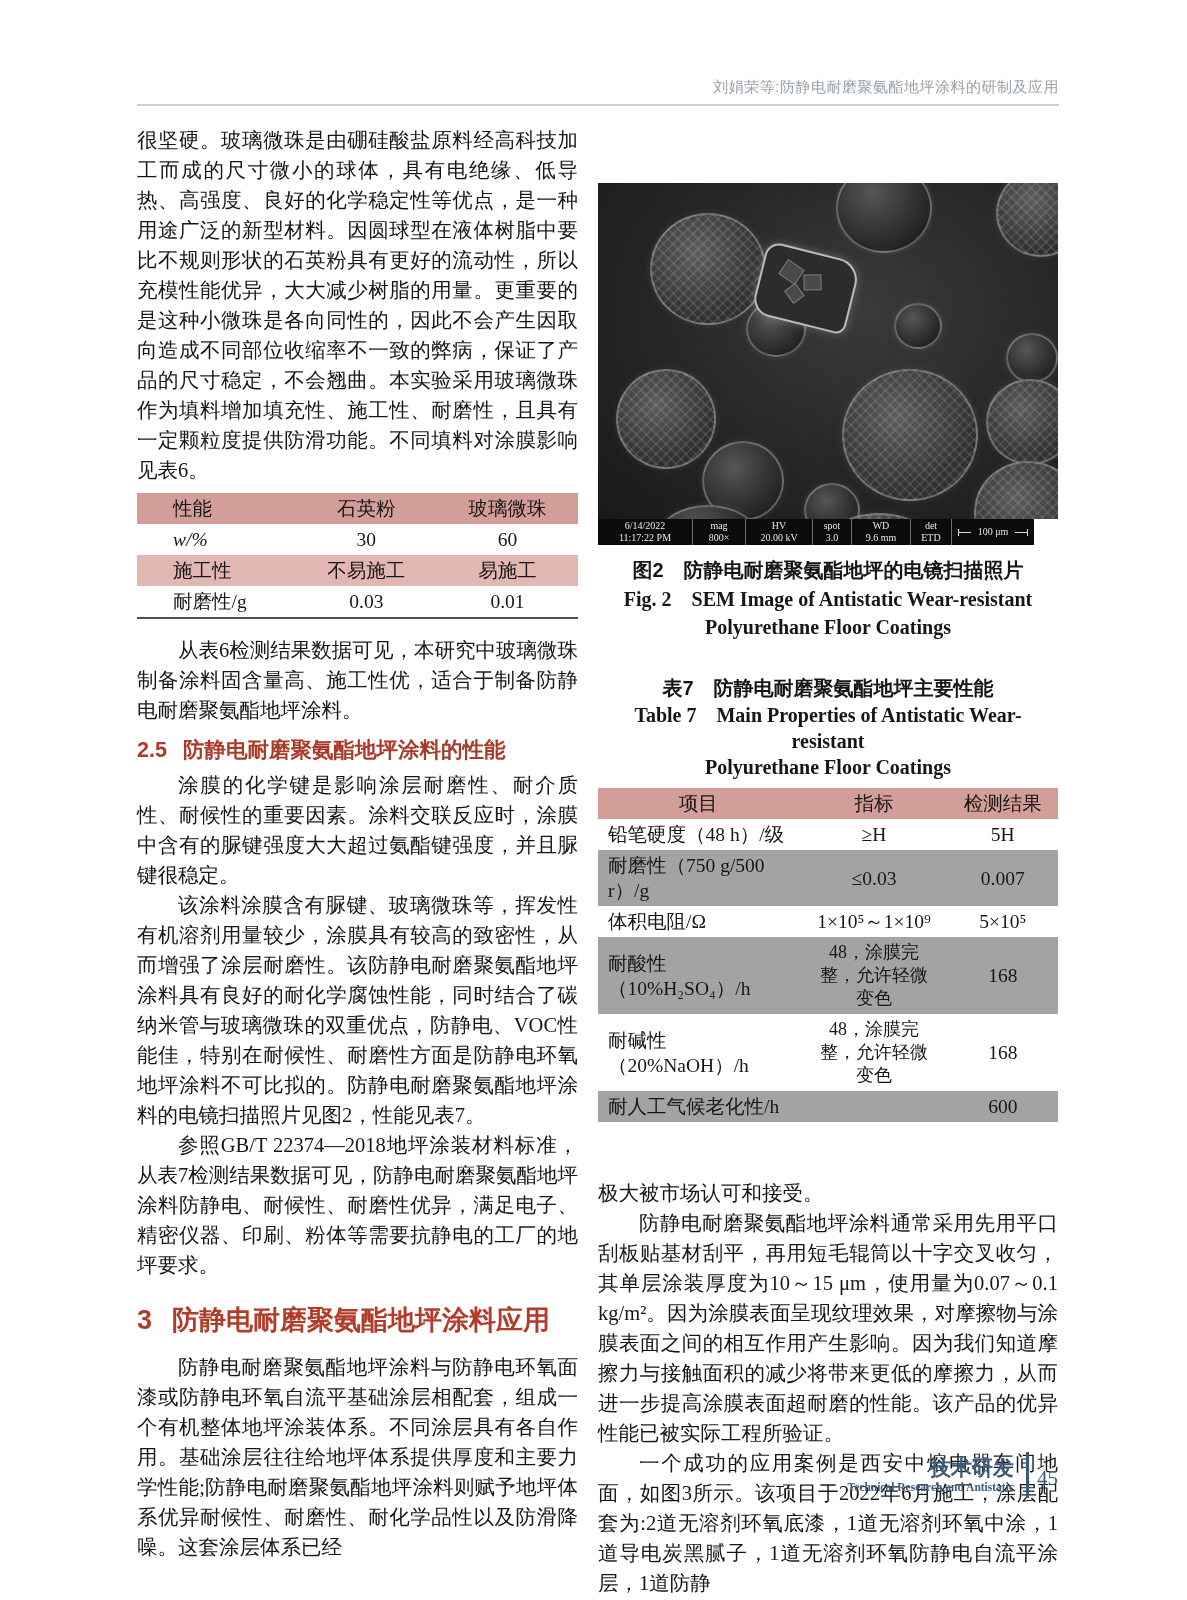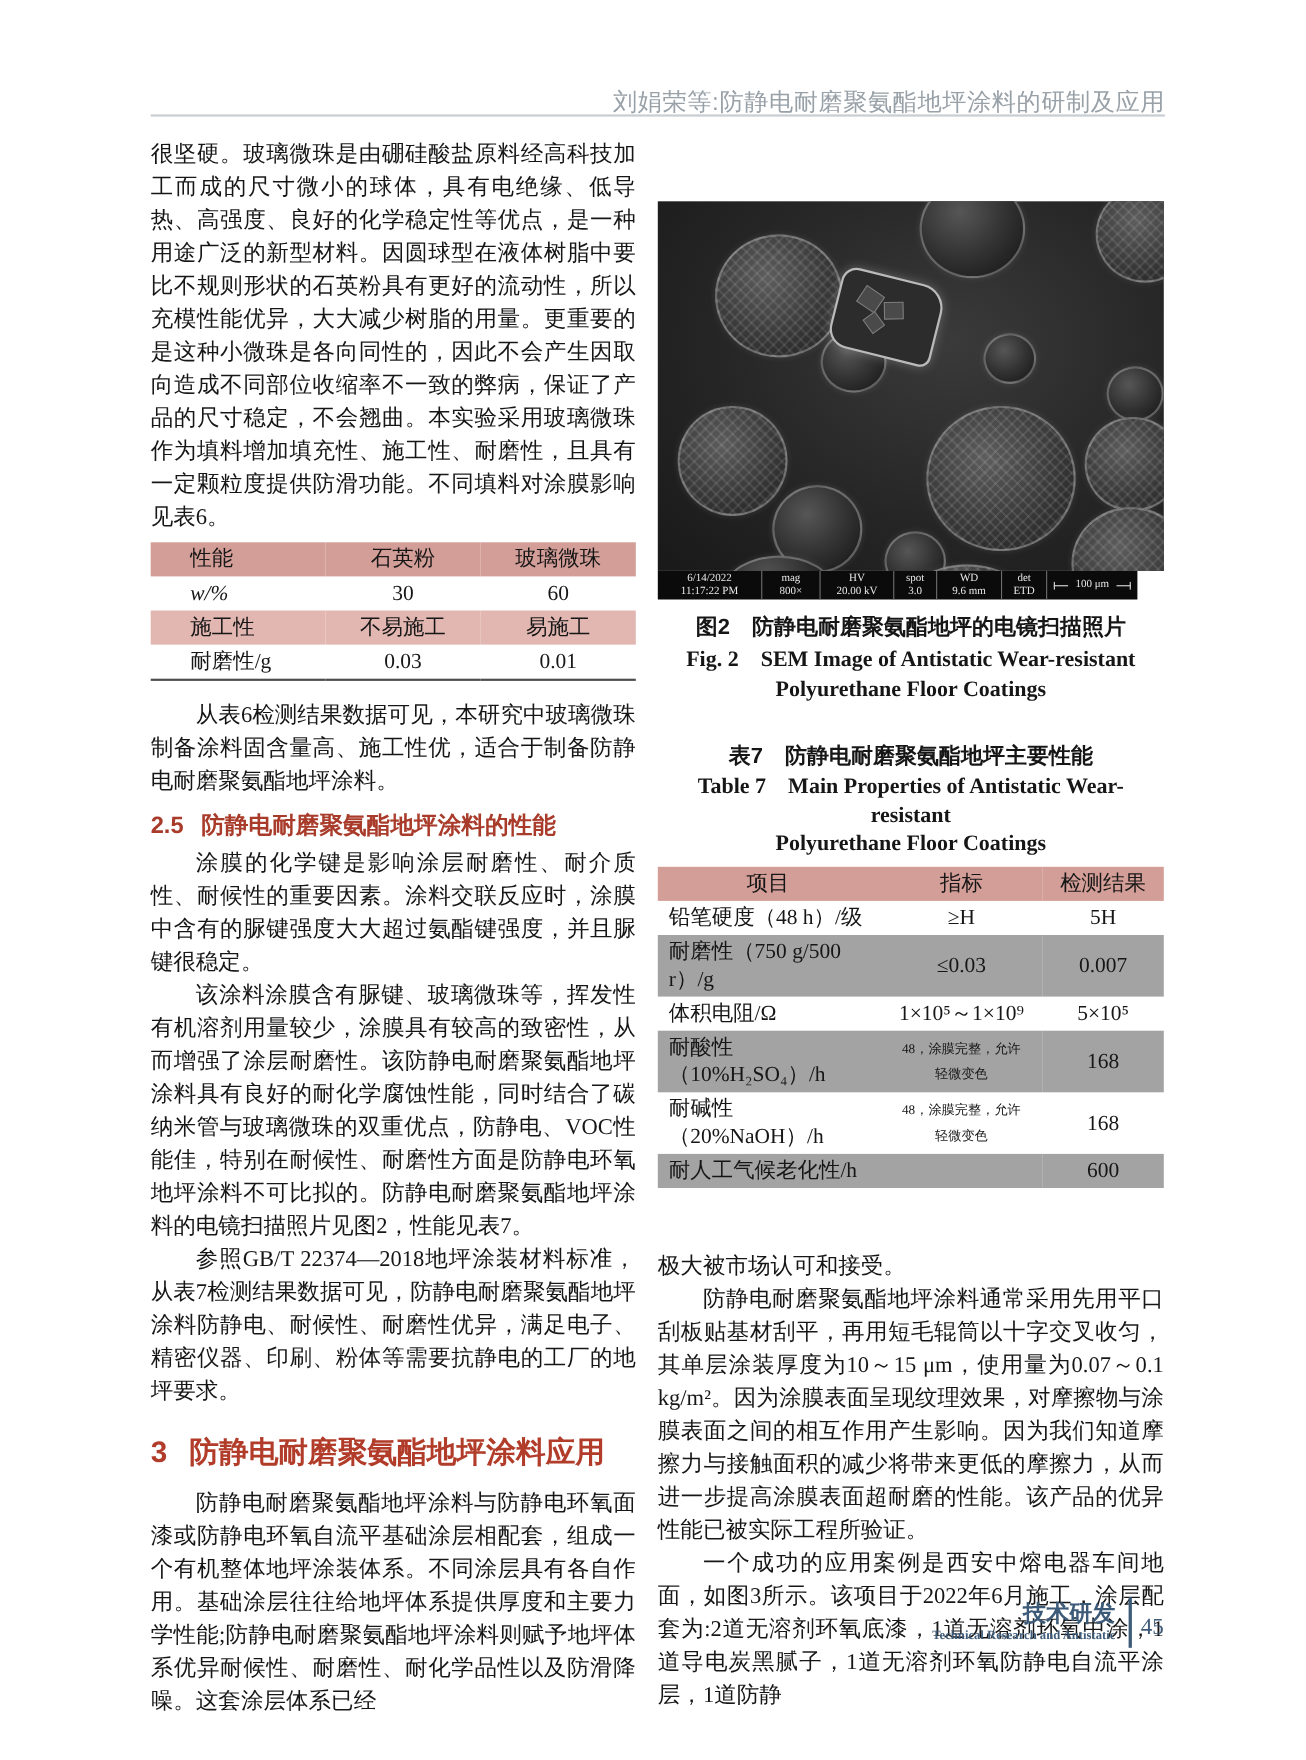--- a/index.html
+++ b/index.html
@@ -1,21 +1,21 @@
 <!DOCTYPE html>
 <html><head>
 <meta charset="utf-8">
 <style>
   html,body{margin:0;padding:0;background:#ffffff;}
   body{width:1187px;height:1600px;font-family:"Liberation Serif","DejaVu Serif",serif;color:#161616;}
   .page{position:relative;width:1187px;height:1600px;background:#fff;overflow:hidden;}
 
   
   .running-header{position:absolute;top:78px;right:128px;font-family:"Liberation Sans","DejaVu Sans",sans-serif;
-    font-size:22px;color:#99a1a8;letter-spacing:.5px;}
+    font-size:15px;color:#99a1a8;letter-spacing:.5px;}
   .header-rule{position:absolute;left:137px;right:128px;top:104px;height:2px;background:#c9ced3;}
 
   
   .col-left{position:absolute;left:137px;top:125px;width:441px;}
   .col-right{position:absolute;left:598px;top:125px;width:460px;}
 
   p.body{margin:0;font-size:20.5px;line-height:30px;text-align:justify;}
   p.indent{text-indent:2em;}
 
   
@@ -37,21 +37,21 @@
   .t6 td:not(.c1),.t6 th:not(.c1){text-align:center;}
   .pinkA{background:#d49e98;}
   .pinkB{background:#e2b7b1;}
   .pinkC{background:#a3a3a3;}
   .ital{font-style:italic;}
 
   .t7 .c1{text-align:left;padding-left:10px;width:44%;}
   .t7 th.c1{text-align:center;padding-left:2px;}
   .t7 td:not(.c1),.t7 th:not(.c1){text-align:center;}
   .t7 .c2{width:32%;}
-  .t7 .small2{font-size:12px;line-height:23px;padding:4px 14px;}
+  .t7 .small2{font-size:18px;line-height:23px;padding:4px 14px;}
 
   
   .sem{margin-top:58px;width:460px;}
   .sem-canvas{position:relative;width:460px;height:336px;overflow:hidden;
     background:radial-gradient(ellipse at 58% 38%, #3a3a3a 0%, #262626 55%, #191919 100%);}
   .bead{position:absolute;border-radius:50%;
     background:radial-gradient(circle at 38% 32%, #565656 0%, #343434 48%, #212121 78%);
     border:2px solid rgba(215,215,215,.35);box-shadow:0 0 7px rgba(255,255,255,.10);}
   .mesh{background-image:
     repeating-linear-gradient(45deg, rgba(255,255,255,.09) 0 2px, transparent 2px 7px),

